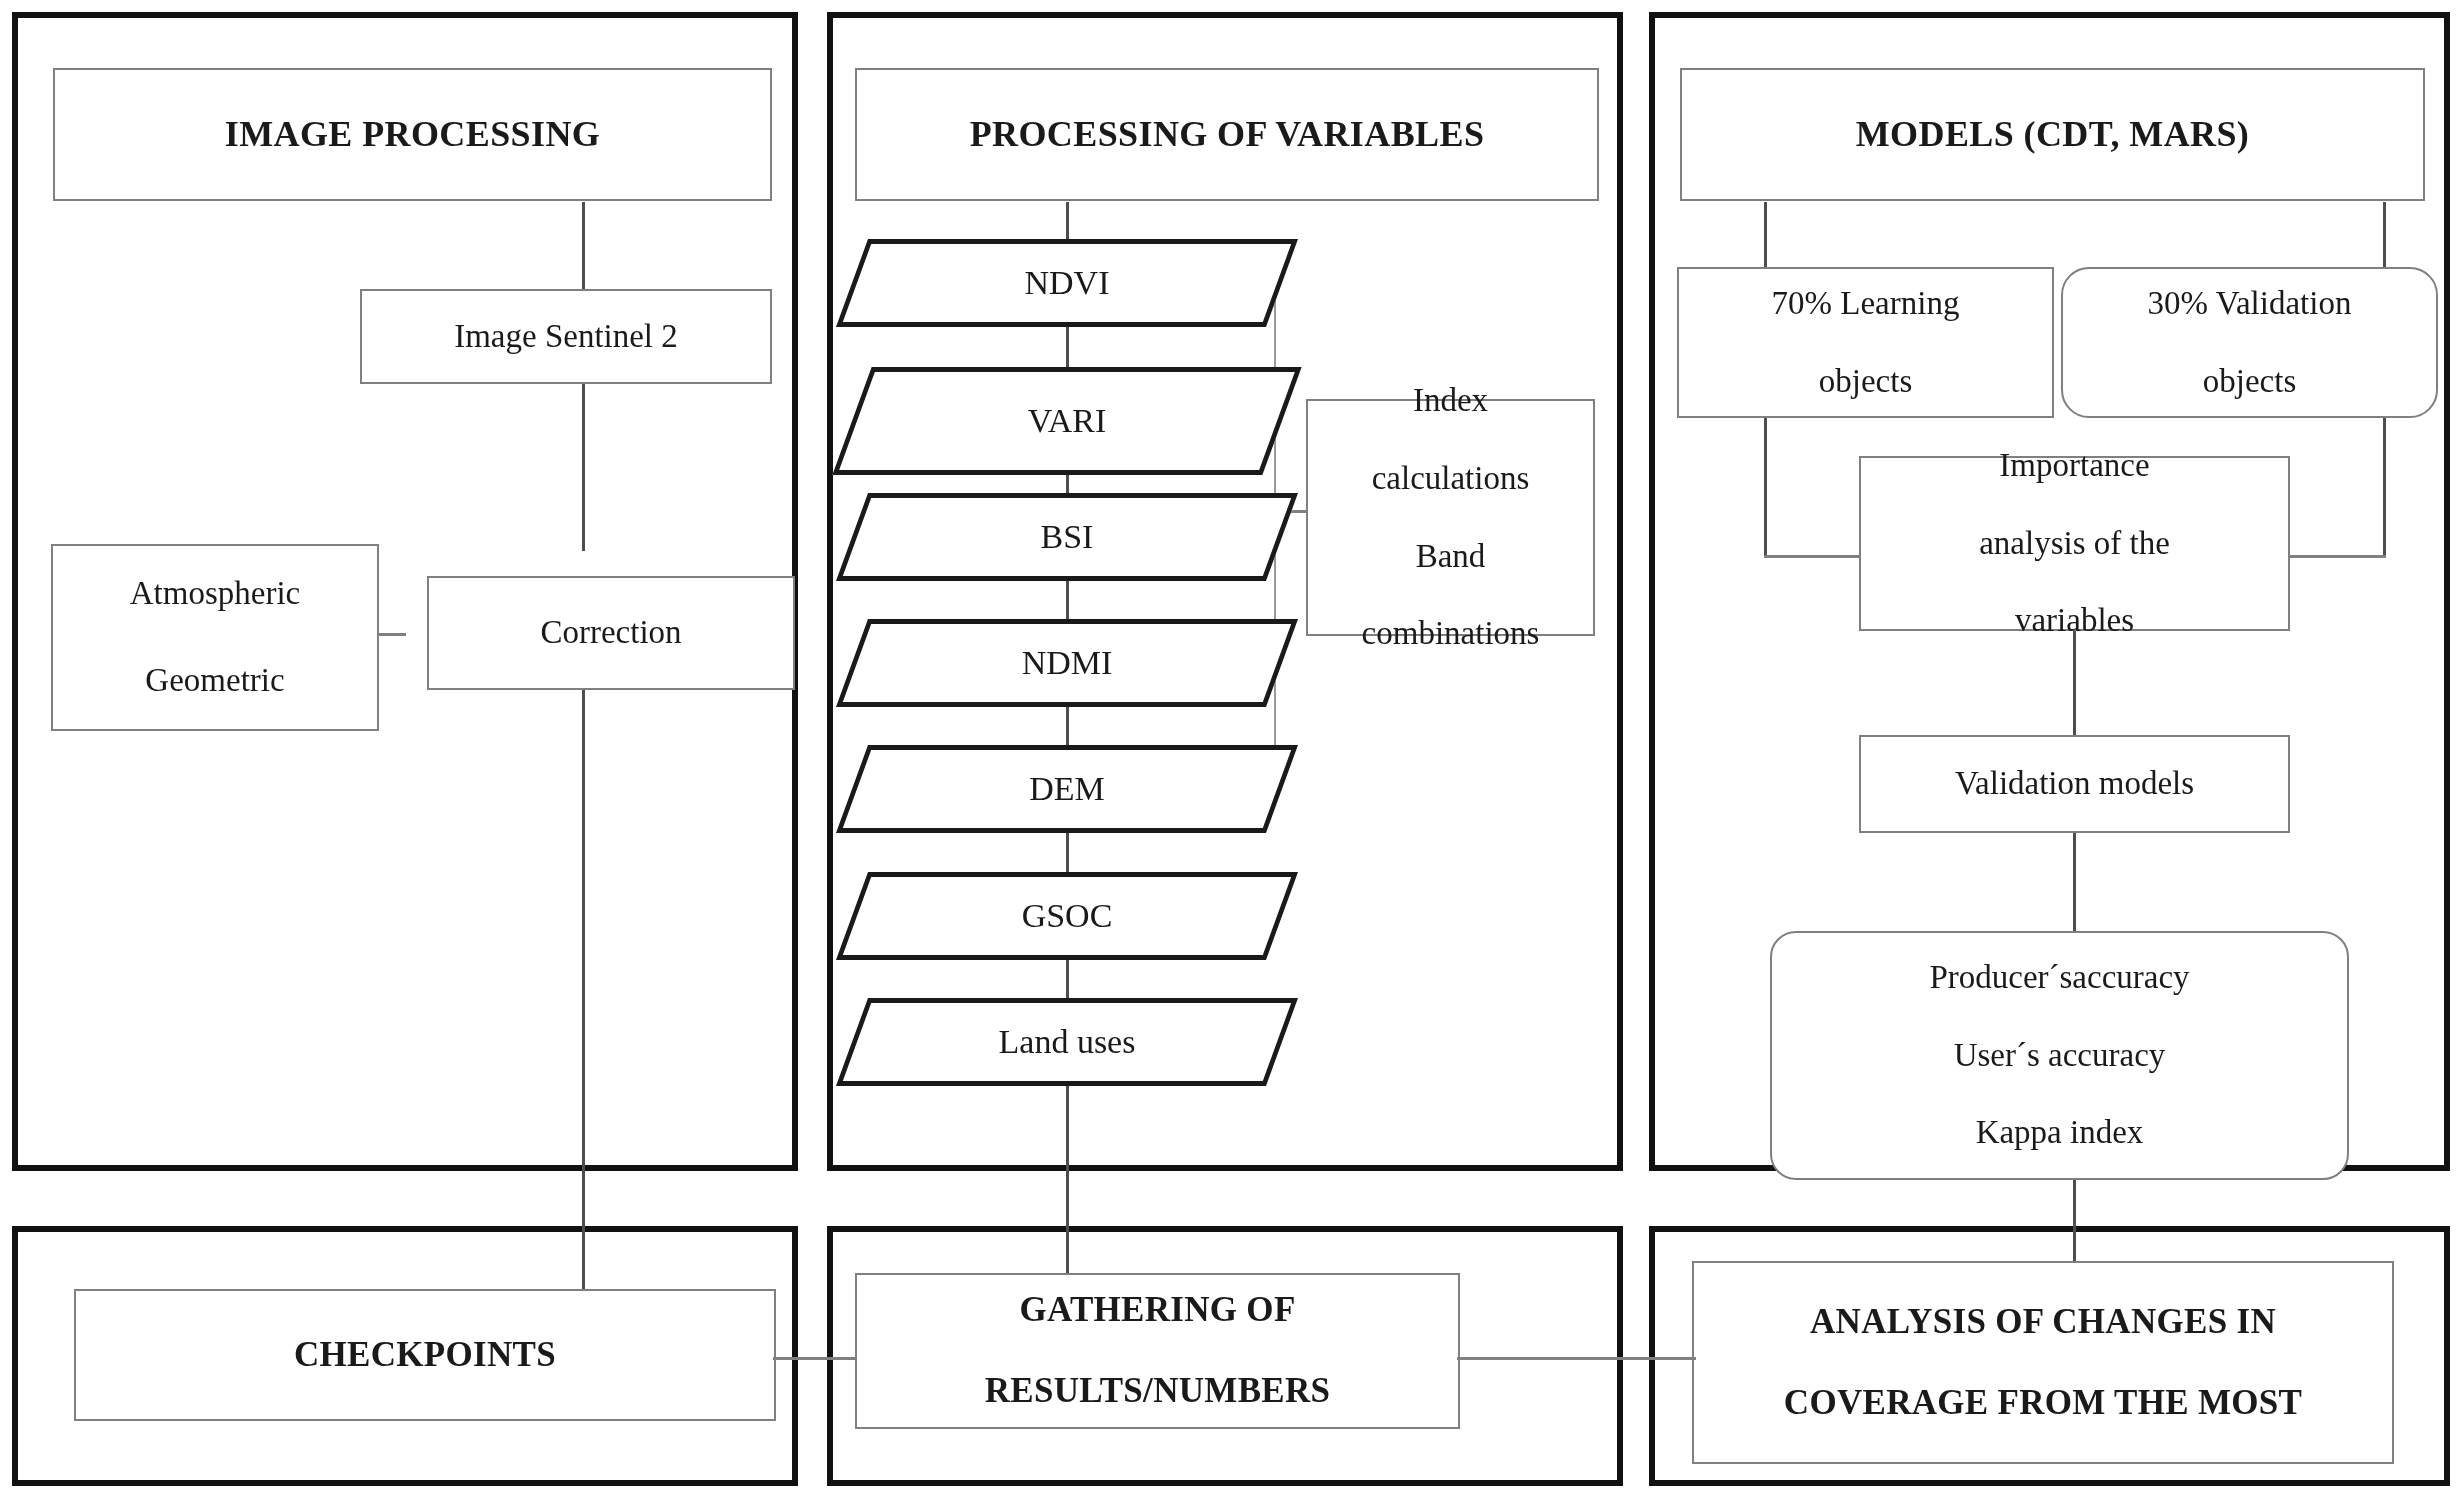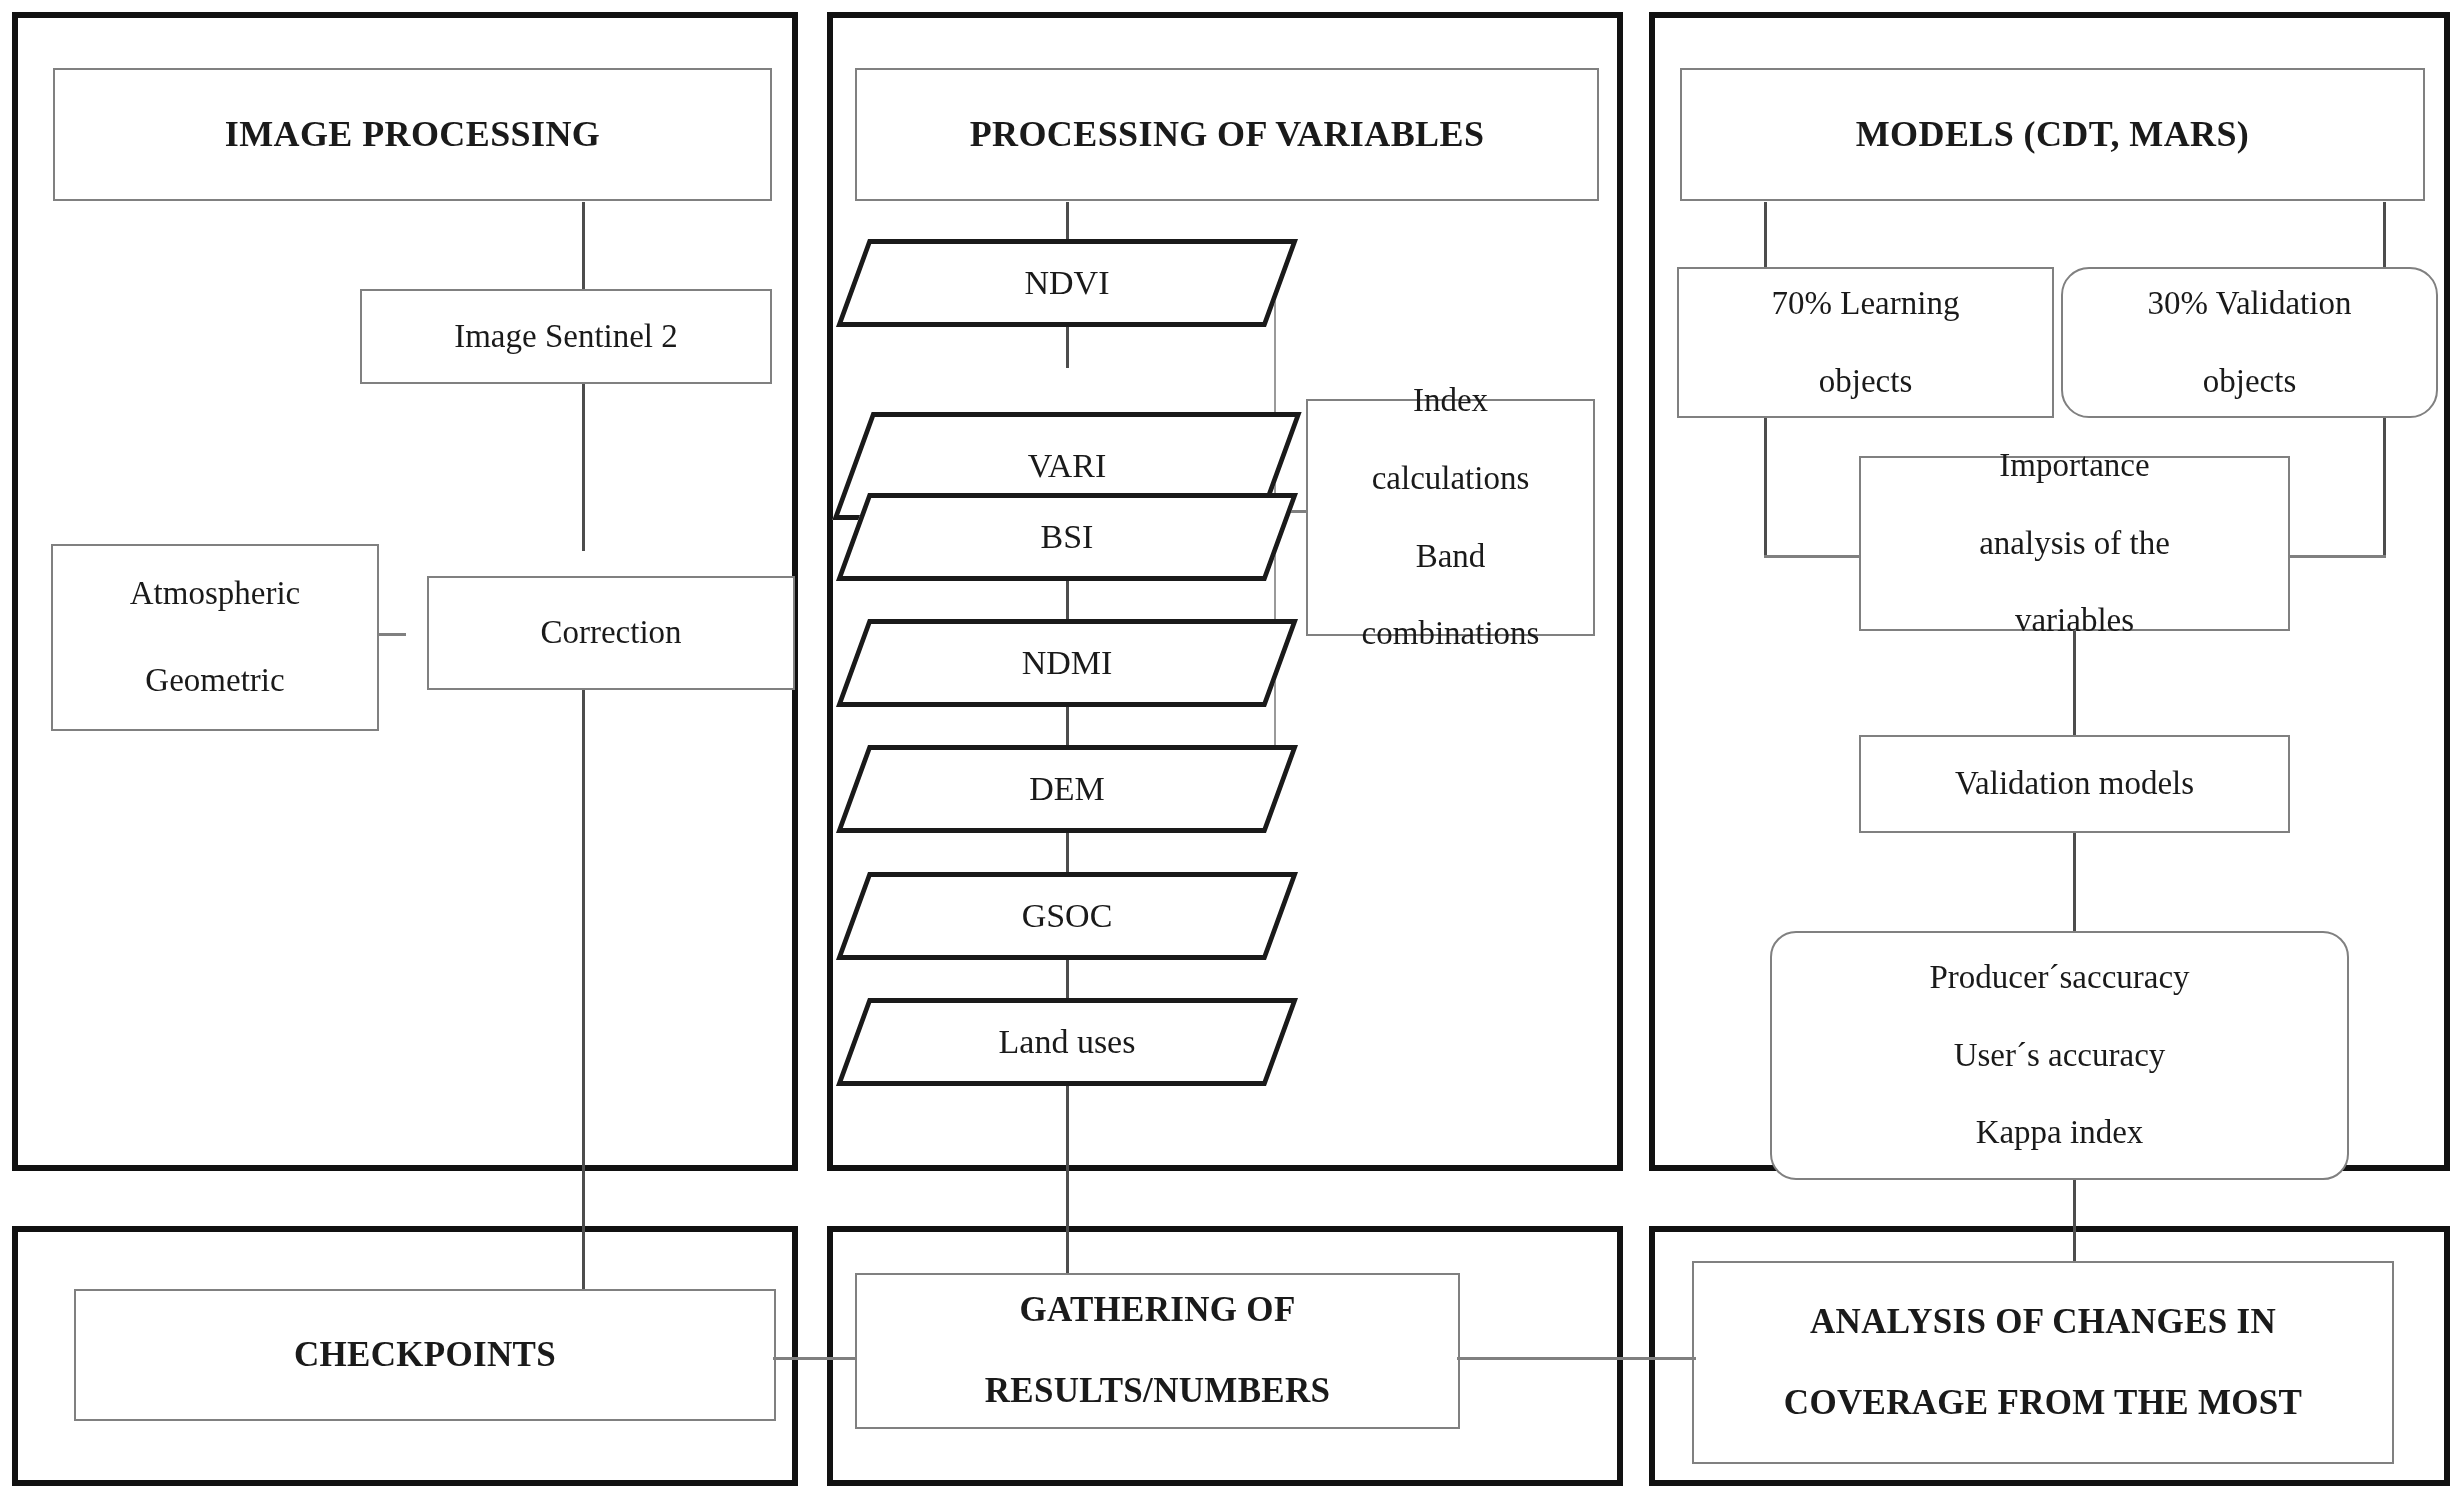--- a/index.html
+++ b/index.html
@@ -144,21 +144,21 @@
   </div>
 
   <div class="vline" style="left:1066px; top:202px; height:42px;"></div>
 
   <div class="para" style="left:852px; top:239px; width:430px; height:88px;">
     <div class="shape"></div>
     <div class="ptext">NDVI</div>
   </div>
   <div class="vline" style="left:1066px; top:326px; height:42px;"></div>
 
-  <div class="para" style="left:852px; top:367px; width:430px; height:108px;margin-top:45px;">
+  <div class="para" style="left:852px; top:367px; width:430px; height:108px;">
     <div class="shape"></div>
     <div class="ptext">VARI</div>
   </div>
   <div class="vline" style="left:1066px; top:454px; height:42px;"></div>
 
   <div class="para" style="left:852px; top:493px; width:430px; height:88px;">
     <div class="shape"></div>
     <div class="ptext">BSI</div>
   </div>
   <div class="vline" style="left:1066px; top:581px; height:40px;"></div>

